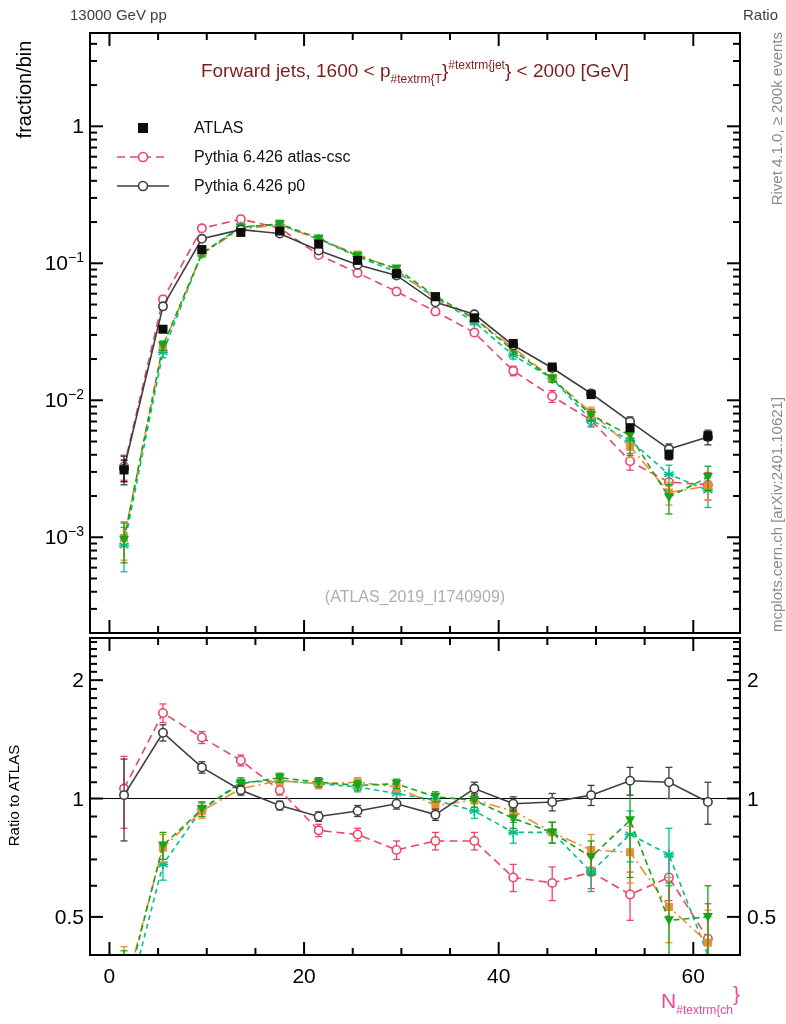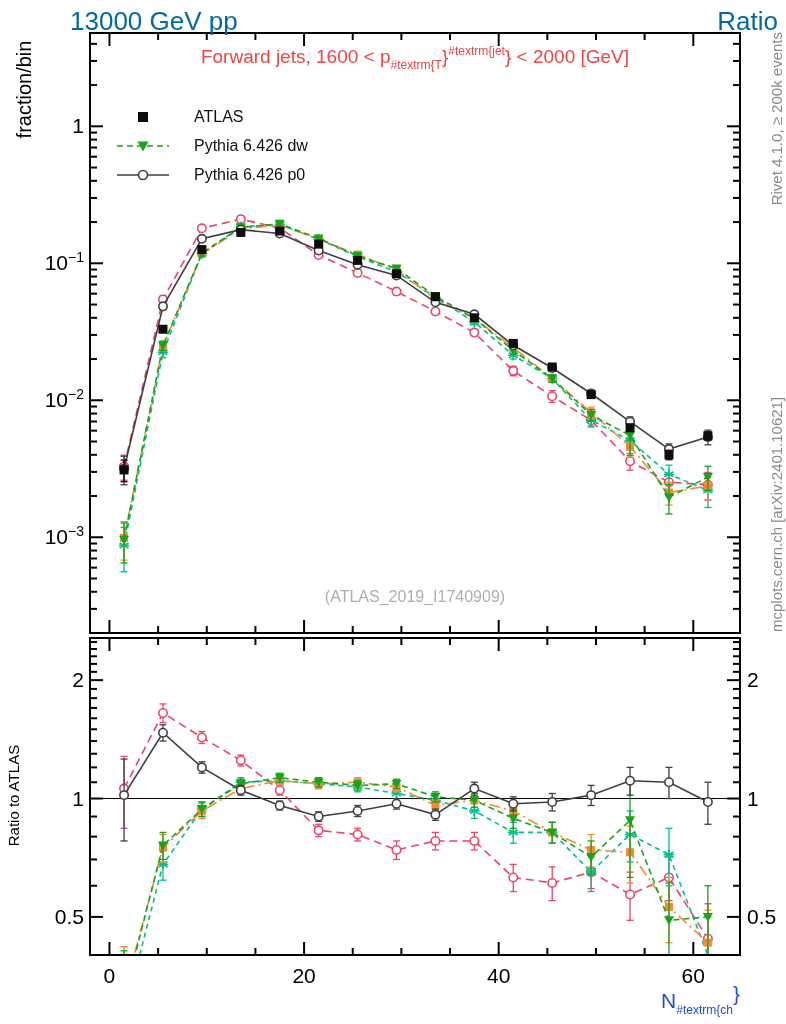--- a/index.html
+++ b/index.html
@@ -1,33 +1,33 @@
 <!DOCTYPE html>
 <html><head>
 <meta charset="utf-8">
 <style>
   html,body{margin:0;padding:0;background:#fff}
   body{width:786px;height:1024px;position:relative;font-family:"Liberation Sans",sans-serif;color:#111;overflow:hidden}
   #plot{position:absolute;left:0;top:0}
-  .hdr{position:absolute;font-size:26px;color:#0369a1;white-space:nowrap}
+  .hdr{position:absolute;font-size:15px;color:#404040;white-space:nowrap}
   .hdr-left{left:70px;top:6px}
   .hdr-right{right:8px;top:6px}
-  .plot-title{position:absolute;left:415px;top:44px;transform:translateX(-50%);font-size:19px;white-space:nowrap;color:#ef4444}
+  .plot-title{position:absolute;left:415px;top:58px;transform:translateX(-50%);font-size:19px;white-space:nowrap;color:#7f1d1d}
   .plot-title sub,.xlabel sub{font-size:12px;vertical-align:-6px}
   .plot-title sup{font-size:12px;vertical-align:8px}
-  .xlabel{position:absolute;right:46px;top:982px;font-size:21px;white-space:nowrap;color:#1d4ed8}
+  .xlabel{position:absolute;right:46px;top:982px;font-size:21px;white-space:nowrap;color:#ec4899}
   .xlabel .brace{vertical-align:7px}
   .ylabel-main{position:absolute;left:-36px;top:78px;width:120px;text-align:center;transform:rotate(-90deg);font-size:20px;color:#000}
   .ylabel-ratio{position:absolute;left:-52px;top:787px;width:130px;text-align:center;transform:rotate(-90deg);font-size:15px;color:#000}
   .side-note{position:absolute;left:695px;width:600px;transform:rotate(-90deg);transform-origin:0 0;font-size:15px;color:#8a8a8a;white-space:nowrap}
   .side-top{top:262px;left:768px;text-align:right;width:230px}
   .side-bottom{top:632px;left:768px;text-align:left;width:300px}
   .watermark{position:absolute;left:415px;top:588px;transform:translateX(-50%);font-size:16px;color:#aeaeae;white-space:nowrap}
   .legend{position:absolute;left:116px;top:108px}
-  .legend-row{display:flex;align-items:flex-start;height:29px}
+  .legend-row{display:flex;align-items:flex-end;height:29px}
   .legend-row svg{display:block}
   .legend-label{margin-left:24px;font-size:16px;color:#111;white-space:nowrap}
 </style>
 </head>
 <body>
 
 <div class="page">
   <svg id="plot" width="786" height="1024">
       <defs>
         <clipPath id="mclip">
@@ -1068,28 +1068,28 @@
           <g>
             <g>
               <rect x="22" y="4" width="10" height="10" fill="#0d0d0d"></rect>
             </g>
           </g>
         </svg>
         <span class="legend-label">ATLAS</span>
       </div>
       <div class="legend-row">
         <svg width="54" height="18">
-          <line x1="1" y1="9" x2="53" y2="9" stroke="#19a319" stroke-width="1.6" stroke-dasharray="6,4"></line>
+          <line x1="1" y1="9" x2="53" y2="9" stroke="#ec4566" stroke-width="1.6" stroke-dasharray="8,5"></line>
           <g>
             <g>
-              <path d="M 21.5 4.5 L 32.5 4.5 L 27 14.5 Z" fill="#19a319"></path>
+              <circle cx="27" cy="9" r="4.5" fill="#fff" stroke="#ec4566" stroke-width="1.6"></circle>
             </g>
           </g>
         </svg>
-        <span class="legend-label">Pythia 6.426 dw</span>
+        <span class="legend-label">Pythia 6.426 atlas-csc</span>
       </div>
       <div class="legend-row">
         <svg width="54" height="18">
           <line x1="1" y1="9" x2="53" y2="9" stroke="#3f3f3f" stroke-width="1.6"></line>
           <g>
             <g>
               <circle cx="27" cy="9" r="4.5" fill="#fff" stroke="#3f3f3f" stroke-width="1.6"></circle>
             </g>
           </g>
         </svg>

